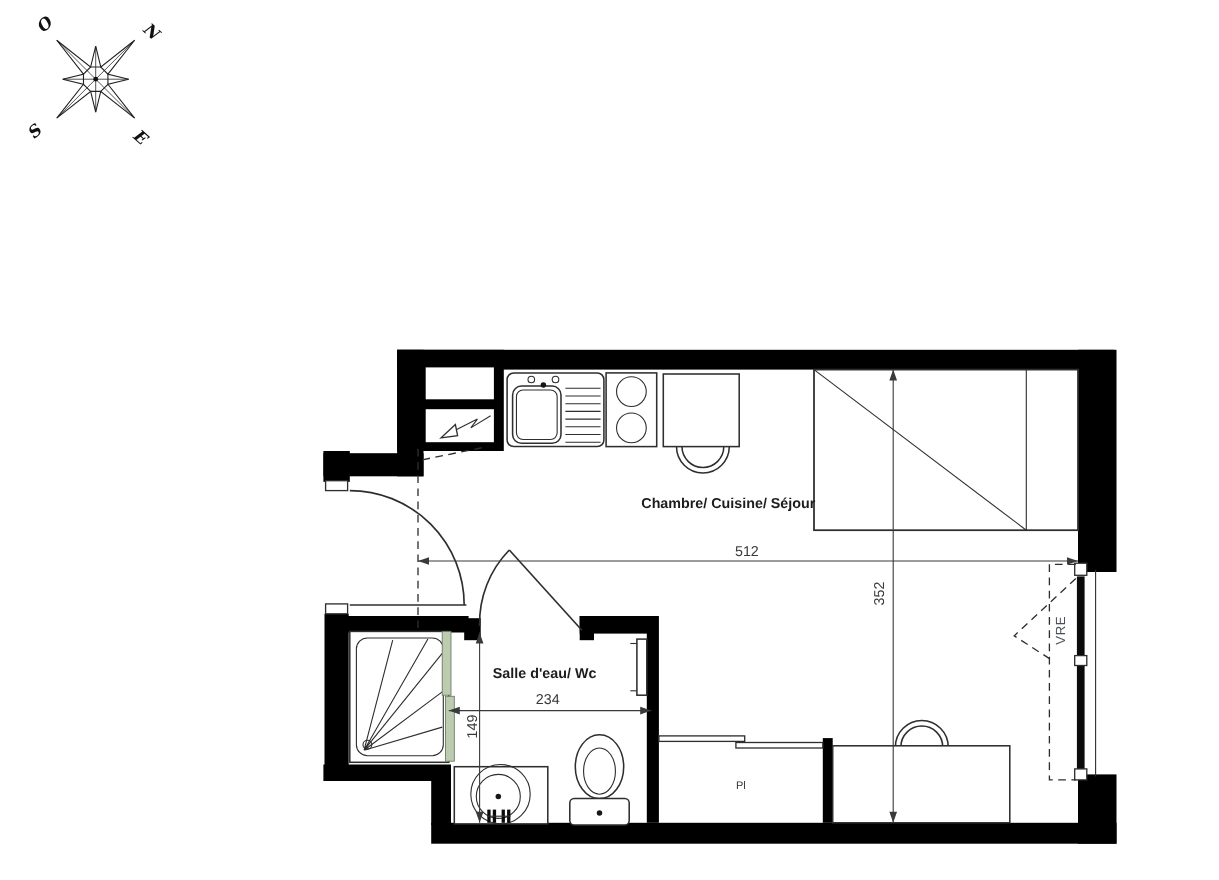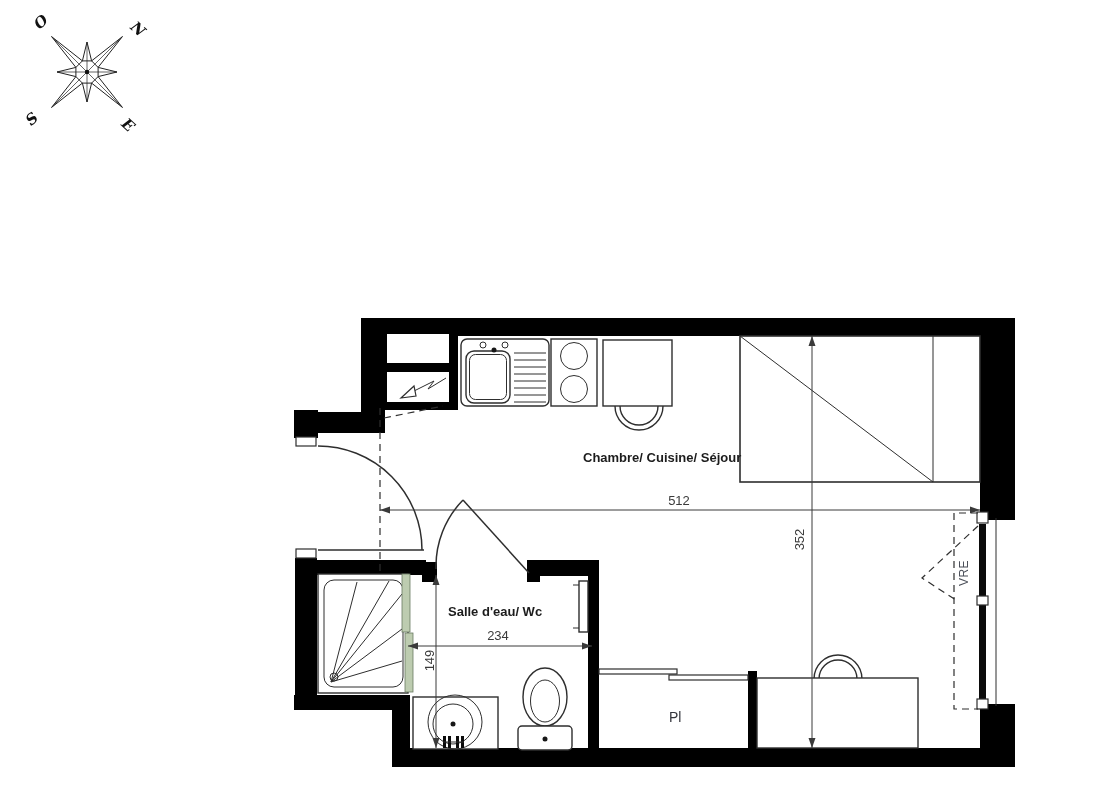--- a/index.html
+++ b/index.html
@@ -23,21 +23,21 @@
   .dimhead{fill:var(--dim);stroke:none;}
   .dark{fill:#0b0b0b;stroke:none;}
   .glass{fill:var(--glass);stroke:#6a7a63;stroke-width:.8;}
   .dot{fill:#171717;stroke:none;}
   
   .lbl{position:absolute;color:var(--label);font-weight:bold;font-size:13px;white-space:nowrap;}
   .dimtxt{position:absolute;color:var(--dim);font-size:13px;width:40px;text-align:center;white-space:nowrap;}
   .rot{transform:rotate(-90deg);}
   .cdir{position:absolute;width:18px;text-align:center;color:#111;
         font-family:"DejaVu Serif", serif;font-style:italic;font-weight:600;font-size:15px;}
-  .pl{position:absolute;color:#34363d;font-size:14px;}
+  .pl{position:absolute;color:#34363d;font-size:10px;}
   .vre{position:absolute;width:40px;text-align:center;color:var(--annot);font-size:12px;
        letter-spacing:.5px;transform:rotate(-90deg);}
 </style>
 </head>
 <body>
 
 <div class="canvas">
 
   <svg width="180" height="150" viewBox="0 0 180 150">
     <g fill="#ffffff" stroke="#222222" stroke-width="1">

